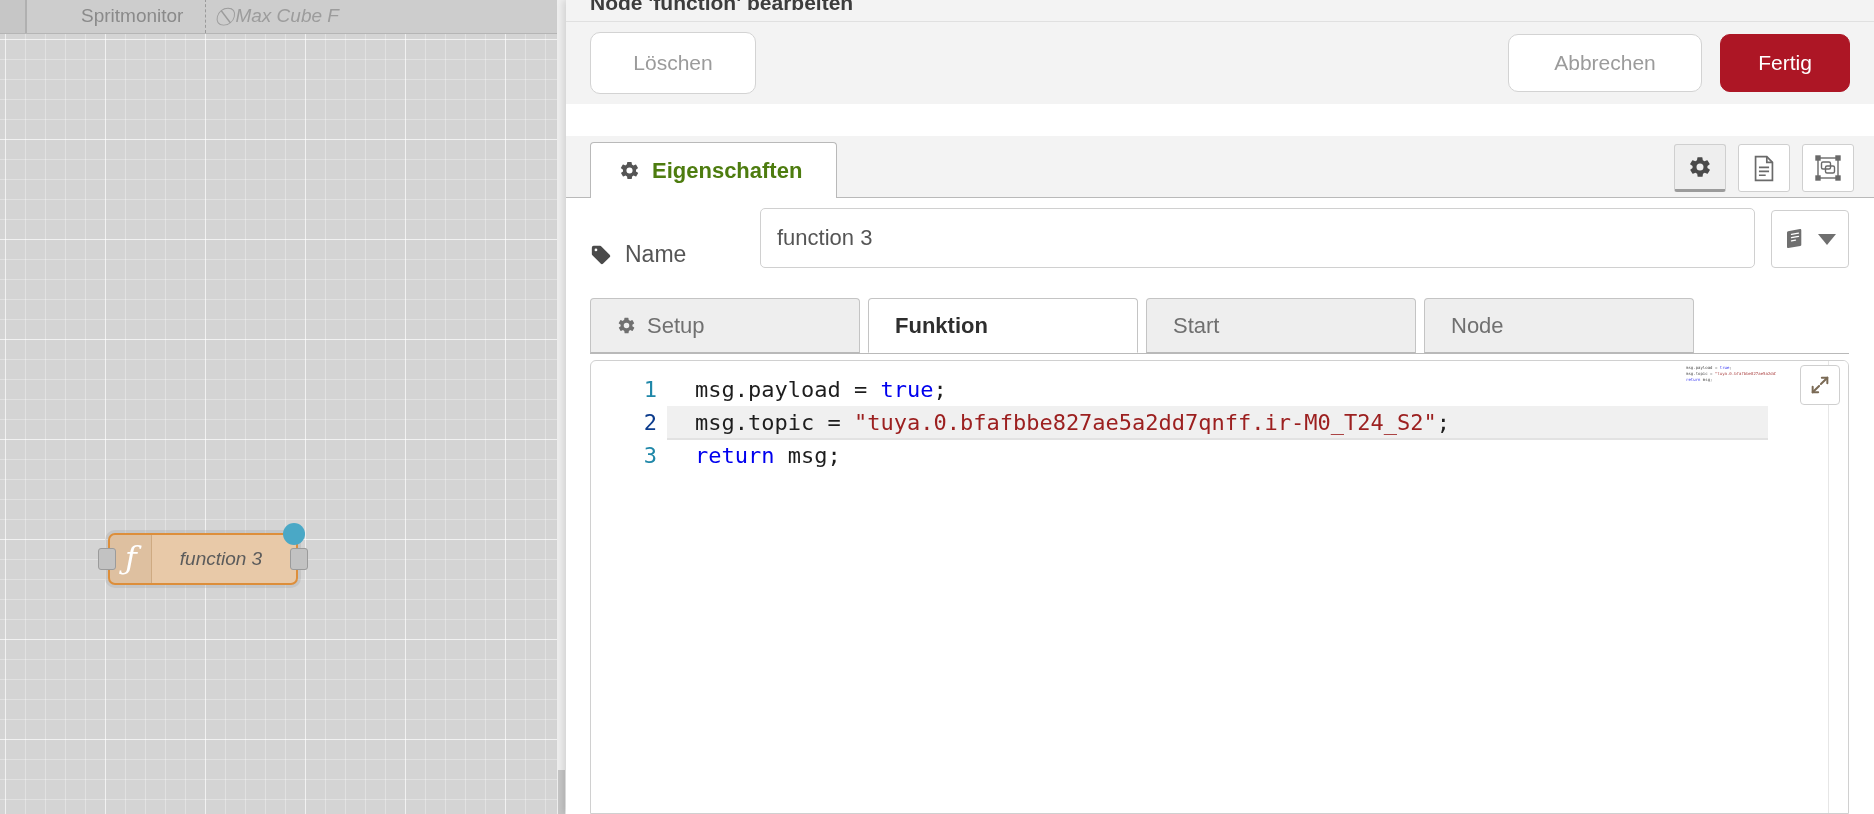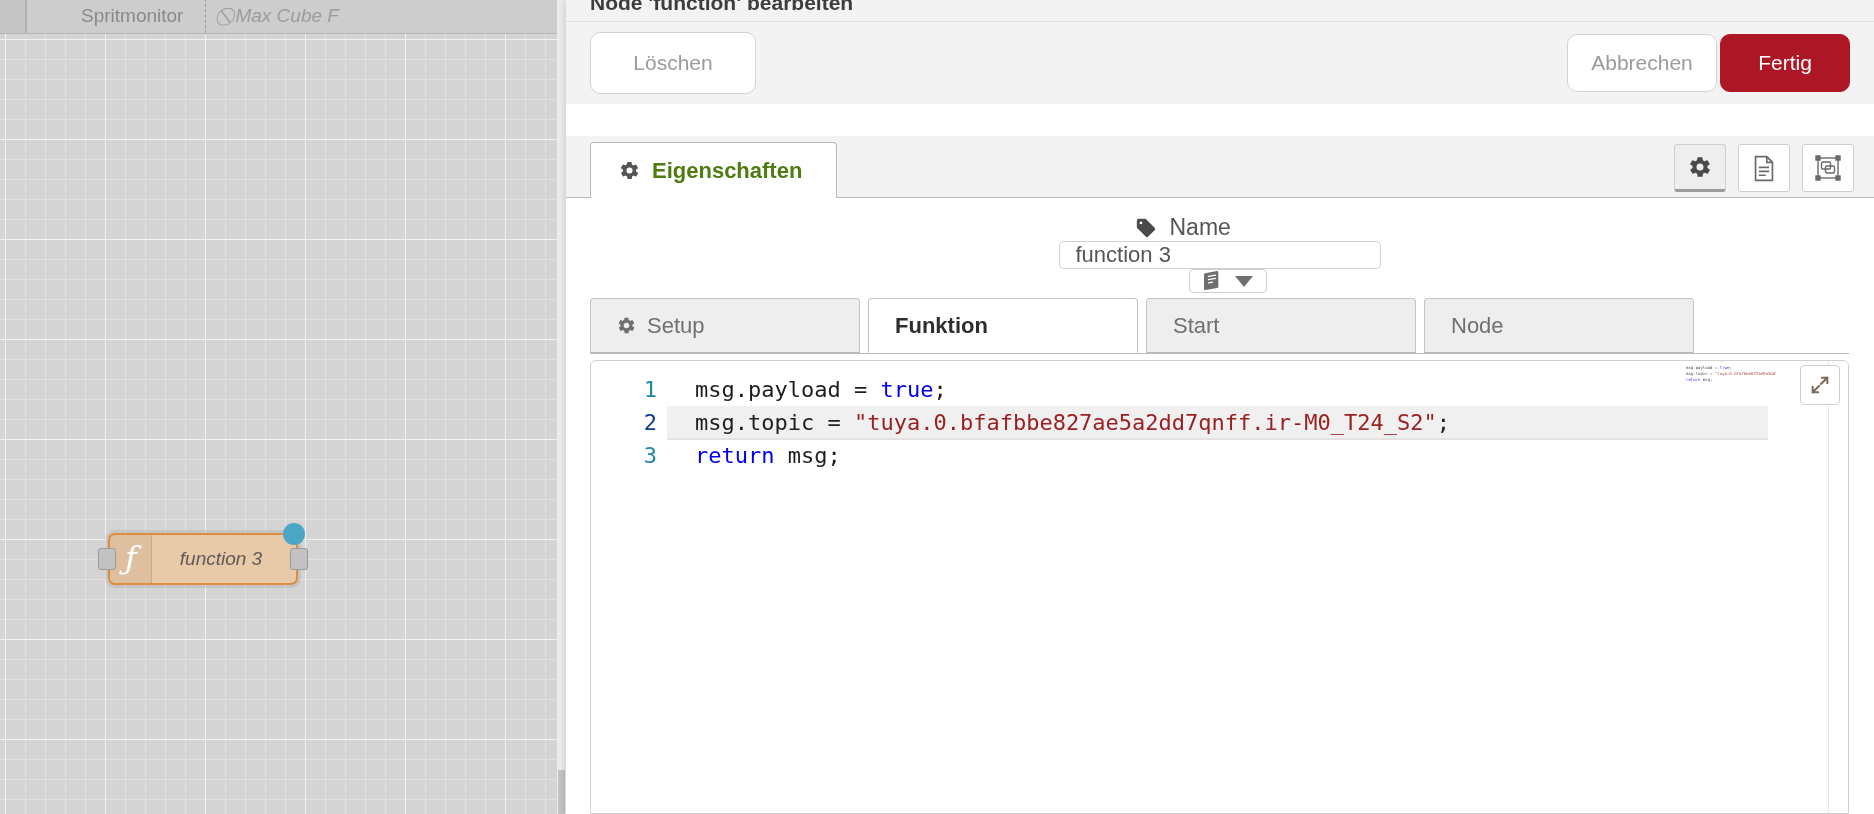--- a/index.html
+++ b/index.html
@@ -199,25 +199,25 @@
     white-space: nowrap;
   }
   #btn-delete {
     width: 166px; height: 62px;
     background: #fff;
     border: 1px solid #d3d3d3;
     color: #9b9b9b;
   }
   #actions-spacer { flex: 1; }
   #btn-cancel {
-    width: 150px; height: 58px;
+    width: 194px; height: 58px;
     background: #fff;
     border: 1px solid #d3d3d3;
     color: #9b9b9b;
-    margin-right: 3px;
+    margin-right: 18px;
   }
   #btn-done {
     width: 130px; height: 58px;
     background: #ad1625;
     border: 1px solid #ad1625;
     color: #fff;
   }
 
   
   #props-tabstrip {
@@ -270,27 +270,26 @@
   #form-area {
     position: absolute;
     left: 0; top: 198px;
     width: 100%;
     height: 616px;
     background: #fff;
   }
 
   #row-name {
     position: absolute;
-    left: 0; top: 16px;
+    left: 0; top: 8px;
     width: 100%;
     height: 62px;
     display: flex;
-    align-items: center;
+    align-items: flex-end;
     padding: 0 25px 0 24px;
-    flex-direction: column;
   }
   #label-name {
     width: 170px;
     display: flex;
     align-items: center;
     gap: 13px;
     font-size: 23px;
     color: #555;
     white-space: nowrap;
   }

